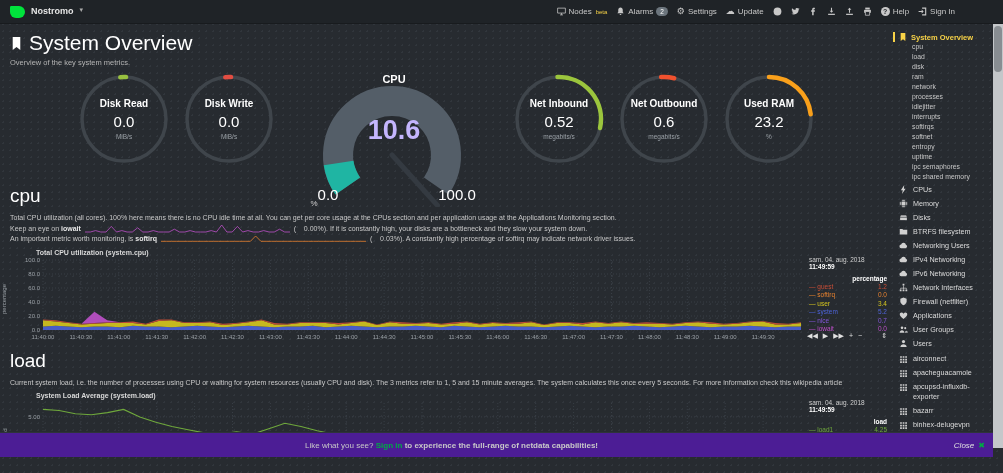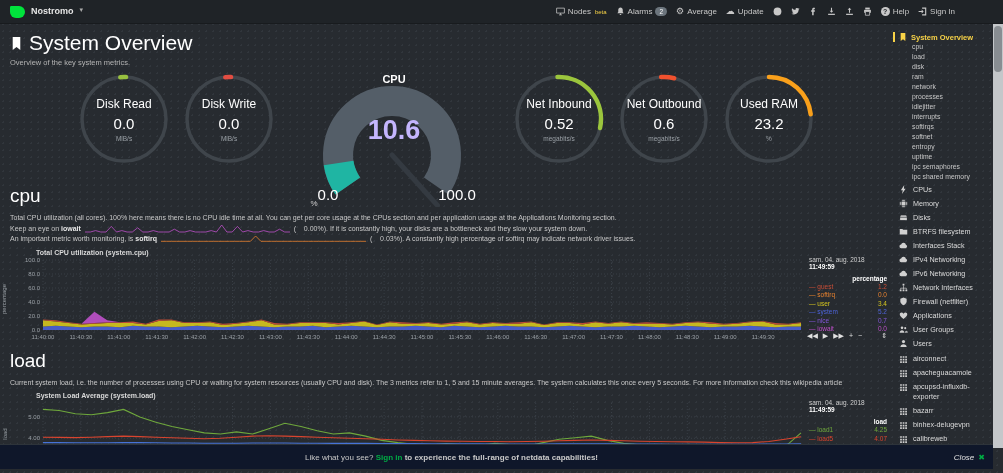--- a/index.html
+++ b/index.html
@@ -42,21 +42,21 @@
   .title-row { display:flex; align-items:center; gap:6px; }
   .title-row .bm { color:#fff; } .title-row .bm svg { width:13px; height:17px; fill:#fff; }
   .page-title { font-size:21px; color:#fff; font-weight:400; }
   .page-subtitle { font-size:7.5px; color:#b5b5b5; margin-top:3px; }
 
   
   .gauges { display:flex; justify-content:center; align-items:flex-start; gap:13px; margin-top:6px; height:104px; }
   .gauge-circle { position:relative; width:92px; height:92px; }
   .gauge-circle .overlay { position:absolute; inset:0; display:flex; flex-direction:column;
                            align-items:center; justify-content:center; text-align:center; }
-  .gc-label { font-size:12px; font-weight:normal; color:#fff; }
+  .gc-label { font-size:10px; font-weight:bold; color:#fff; }
   .gc-value { font-size:15px; color:#fff; margin-top:4px; }
   .gc-units { font-size:6.5px; color:#9aa0a6; margin-top:3px; }
   .gauge-cpu { position:relative; width:204px; margin:0 4px; }
   .gauge-cpu .gc-title { text-align:center; font-size:11px; font-weight:bold; color:#fff; margin-bottom:-4px; }
   .gauge-cpu .big-val { position:absolute; top:42px; left:0; width:204px; text-align:center;
                         font-size:27px; font-weight:bold; color:#c4b5fd; }
 
   
   .sec-h1 { font-size:19px; color:#fff; font-weight:400; margin:8px 0 6px 10px; }
   .para { font-size:7px; line-height:10.5px; color:#c8c8c8; margin-left:10px; }
@@ -82,21 +82,21 @@
   .sb-active { display:flex; align-items:center; gap:4px; color:#f8d347; font-weight:bold; font-size:7.5px;
                border-left:2px solid #f8d347; padding-left:4px; margin-left:-6px; cursor:pointer; }
   .sb-active .icon svg { fill:#f8d347; width:8px; height:10px; }
   .sb-sub { color:#c8c8c8; padding-left:13px; line-height:10px; font-size:6.8px; cursor:pointer; }
   .sb-sec { display:flex; align-items:center; gap:5px; color:#dcdcdc; line-height:13px; font-size:7.2px; cursor:pointer; margin-top:1px; }
   .sb-sec .icon { display:flex; color:#d0d0d0; }
   .sb-app { display:flex; gap:5px; color:#dcdcdc; line-height:10px; font-size:7.2px; cursor:pointer; margin-top:4px; }
   .sb-app .icon { display:flex; color:#d0d0d0; margin-top:1px; }
 
   
-  .footer { position:absolute; left:0; right:10px; bottom:4px; height:25px; background:#0f172a;
+  .footer { position:absolute; left:0; right:10px; bottom:16px; height:25px; background:#4c1d95;
             border-top:1px solid #2e343a; display:flex; align-items:center; font-size:8px; }
   .f-center { margin:0 auto; padding-right:90px; }
   .f-green { color:#00ab44; font-weight:bold; cursor:pointer; }
   .f-close { position:absolute; right:8px; display:flex; gap:4px; align-items:center; cursor:pointer; color:#e0e0e0;font-style:italic; }
   .f-close .x { color:#00ab44; font-weight:bold; }
 </style>
 </head>
 <body>
 
 <div class="navbar">
@@ -121,21 +121,21 @@
           <svg viewBox="0 0 12 12">
             <path d="M6 .8c-1.8 0-3 1.3-3 3.1v2.6L1.8 8.3h8.4L9 6.5V3.9C9 2.1 7.8.8 6 .8z"></path>
             <path d="M4.8 9.3a1.2 1.2 0 0 0 2.4 0z"></path>
           </svg>
         </span>
       <span>Alarms</span>
       <span class="badge">2</span>
     </span>
     <span class="nav-item">
       <span class="uni">⚙</span>
-      <span>Average</span>
+      <span>Settings</span>
     </span>
     <span class="nav-item">
       <span class="uni">☁</span>
       <span>Update</span>
     </span>
     <span class="nav-item">
         <span class="nicon">
           <svg viewBox="0 0 12 12">
             <circle cx="6" cy="6" r="5.2"></circle>
           </svg>
@@ -542,21 +542,21 @@
             </svg>
           </span>
           <span>BTRFS filesystem</span>
         </div>
         <div class="sb-sec">
           <span class="icon">
             <svg viewBox="0 0 12 12">
               <path d="M3.2 9.5a2.4 2.4 0 0 1-.4-4.8A3.3 3.3 0 0 1 9.2 5a2.3 2.3 0 0 1-.5 4.5z"></path>
             </svg>
           </span>
-          <span>Interfaces Stack</span>
+          <span>Networking Users</span>
         </div>
         <div class="sb-sec">
           <span class="icon">
             <svg viewBox="0 0 12 12">
               <path d="M3.2 9.5a2.4 2.4 0 0 1-.4-4.8A3.3 3.3 0 0 1 9.2 5a2.3 2.3 0 0 1-.5 4.5z"></path>
             </svg>
           </span>
           <span>IPv4 Networking</span>
         </div>
         <div class="sb-sec">

